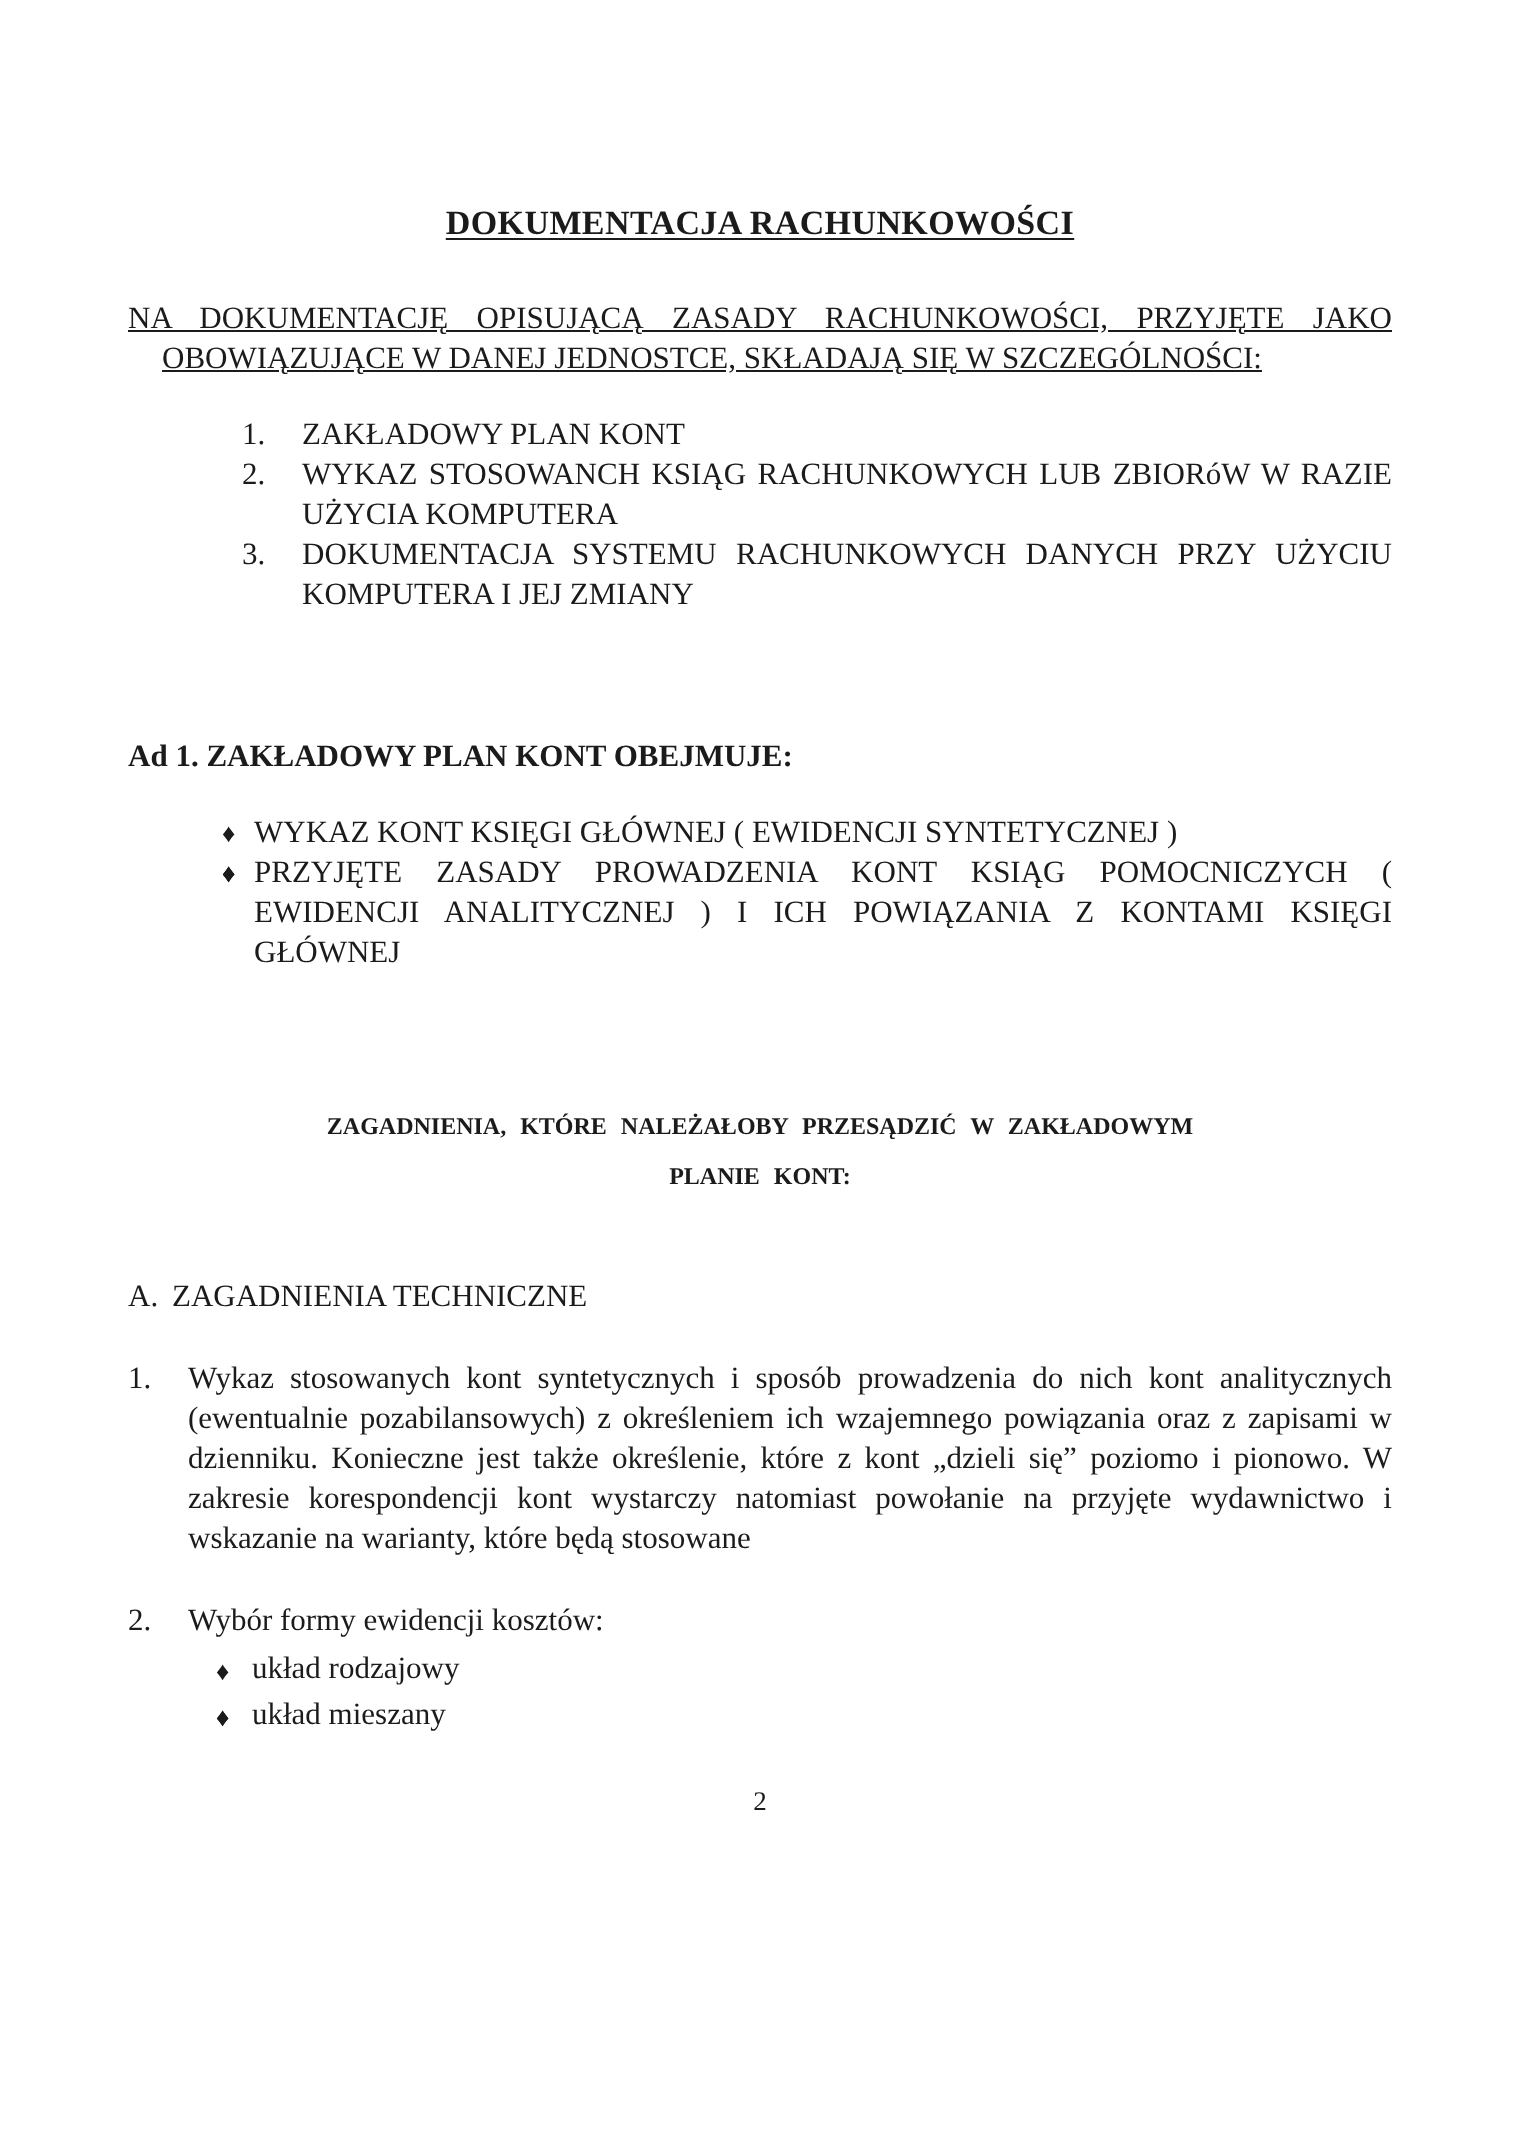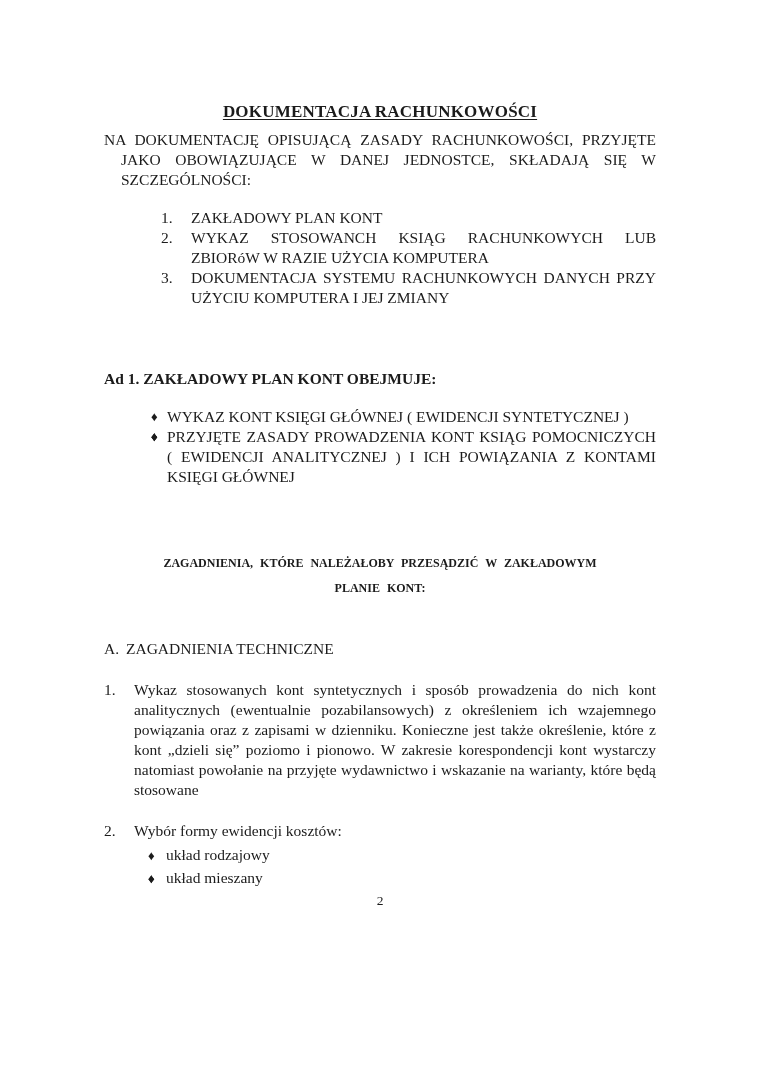--- a/index.html
+++ b/index.html
@@ -7,39 +7,40 @@
   body {
     width: 760px;
     font-family: "Liberation Serif", "DejaVu Serif", serif;
     color: #1b1b1b;
   }
   .page {
     position: relative;
     width: 760px;
     height: 955px;
     background: #ffffff;
-    padding: 0 104px;
+    padding: 0 64px;
     font-size: 15.5px;
     line-height: 20px;
     overflow: hidden;
   }
   .title {
     margin-top: 102px;
     text-align: center;
     font-size: 17px;
     font-weight: bold;
     text-decoration: underline;
     text-underline-offset: 2px;
     letter-spacing: 0.2px;
   }
   .intro {
-    margin-top: 8px;
+    margin-top: 28px;
     text-align: justify;
     padding-left: 17px;
     text-indent: -17px;
+    text-decoration: underline;
   }
   .num-list { margin-top: 18px; margin-left: 57px; }
   .num-item { position: relative; padding-left: 30px; text-align: justify; }
   .num-item .num { position: absolute; left: 0; }
 
   .ad1-heading {
     margin-top: 60px;
     font-size: 15.5px;
     font-weight: bold;
     line-height: 21px;

